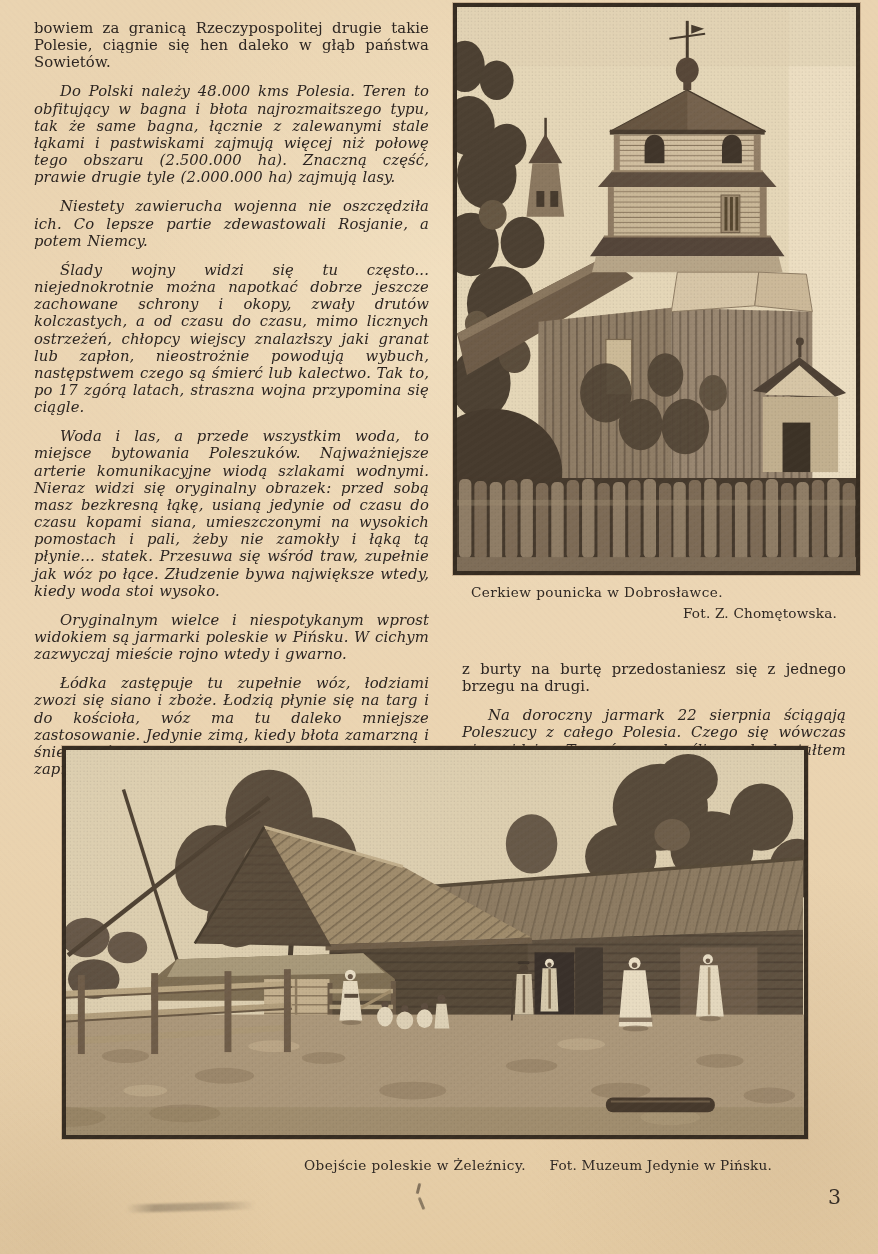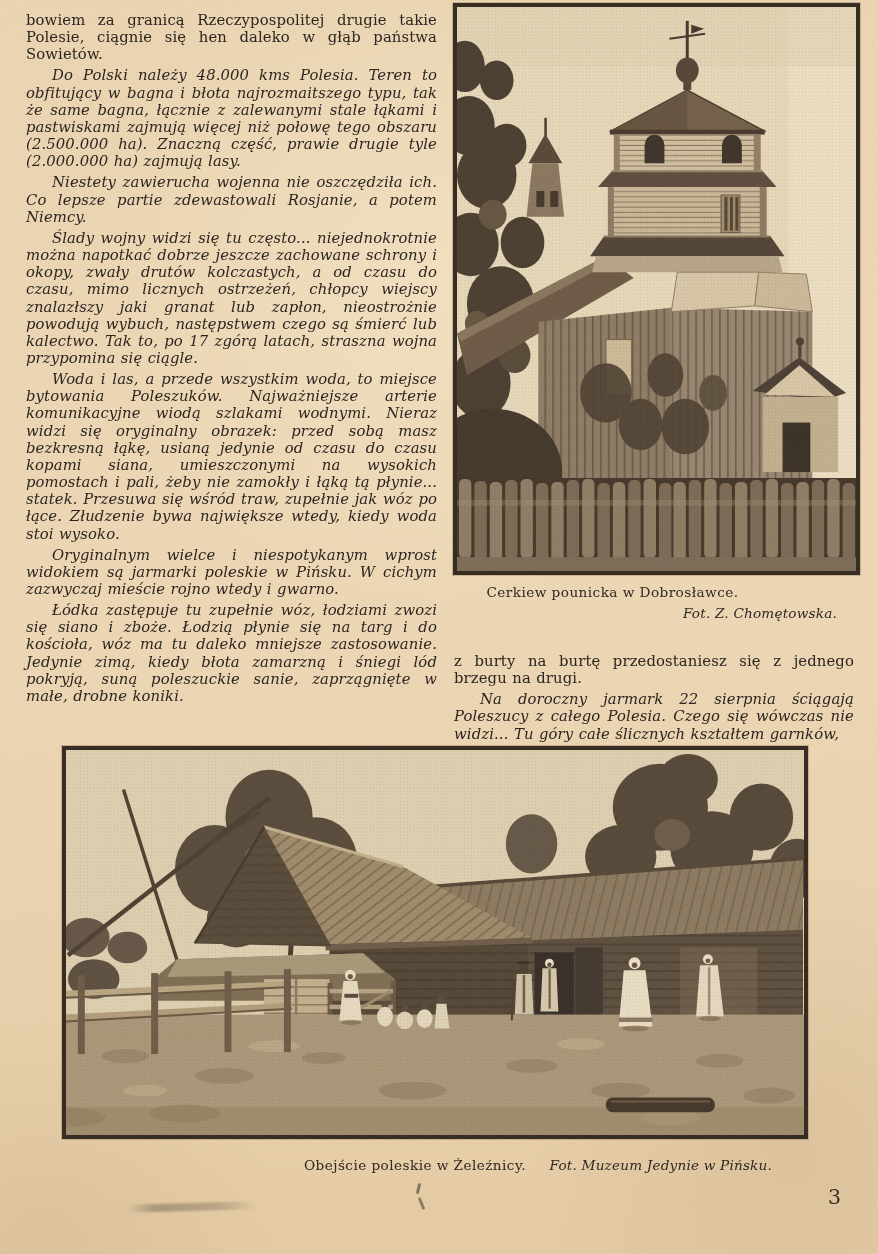--- a/index.html
+++ b/index.html
@@ -19,37 +19,37 @@
   .grain{
     position:absolute;inset:0;pointer-events:none;opacity:.5;
     background:
       repeating-linear-gradient(47deg, rgba(90,70,50,.020) 0 2px, rgba(0,0,0,0) 2px 5px),
       repeating-linear-gradient(-33deg, rgba(255,255,255,.025) 0 3px, rgba(0,0,0,0) 3px 7px);
   }
   .col{
     position:absolute;text-align:justify;color:#2b2420;
     font-size:14.8px;line-height:17.15px;letter-spacing:.12px;word-spacing:.6px;
   }
-  .col p{margin:4px;}
+  .col p{margin:12px;}
   .col p.ind{text-indent:26px;font-style:italic;}
   .left-col{left:22px;top:7px;width:419px;}
   .right-col{left:450px;top:648px;width:408px;}
   .photo{
     position:absolute;box-sizing:border-box;background:#e5d7b8;
     border:4px solid #362c21;
     box-shadow:0 0 0 1px rgba(140,110,80,.35);
   }
   .photo-church{left:453px;top:3px;width:407px;height:572px;}
   .photo-farm{left:62px;top:746px;width:746px;height:393px;}
   .photo svg{display:block;width:100%;height:100%;}
   .caption{
     position:absolute;font-size:13.6px;color:#2e2722;letter-spacing:.45px;
   }
-  .caption.credit{font-style:italic;letter-spacing:.2px;}
-  .cap-church{left:428px;top:584px;width:407px;padding-right:38px;box-sizing:border-box;text-align:center;}
+  .caption.credit{letter-spacing:.2px;}
+  .cap-church{left:471px;top:584px;width:407px;padding-right:38px;box-sizing:border-box;}
   .cred-church{left:453px;top:605px;width:384px;text-align:right;}
   .cap-farm{left:296px;top:1157px;margin-left:8px;}
   .cred-farm{left:460px;top:1157px;width:312px;text-align:right;}
   .page-number{
     position:absolute;left:828px;top:1185px;font-size:20.5px;color:#352c24;letter-spacing:1px;
   }
   .smudge{
     position:absolute;left:126px;top:1203px;width:130px;height:8px;border-radius:4px;
     background:linear-gradient(90deg, rgba(70,60,50,0) 0%, rgba(70,60,50,.34) 22%, rgba(70,60,50,.26) 72%, rgba(70,60,50,0) 100%);
     filter:blur(1.1px);transform:rotate(-1.6deg);

